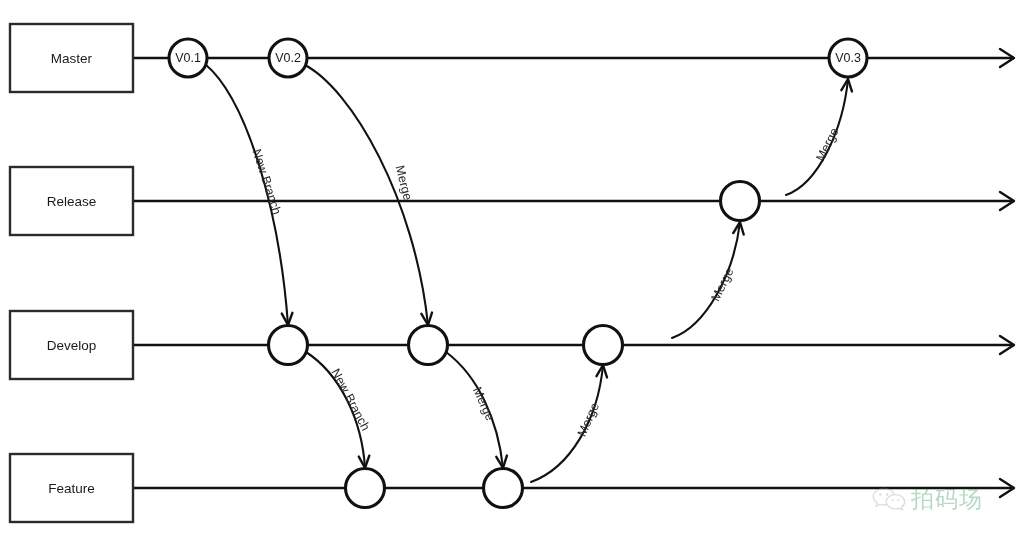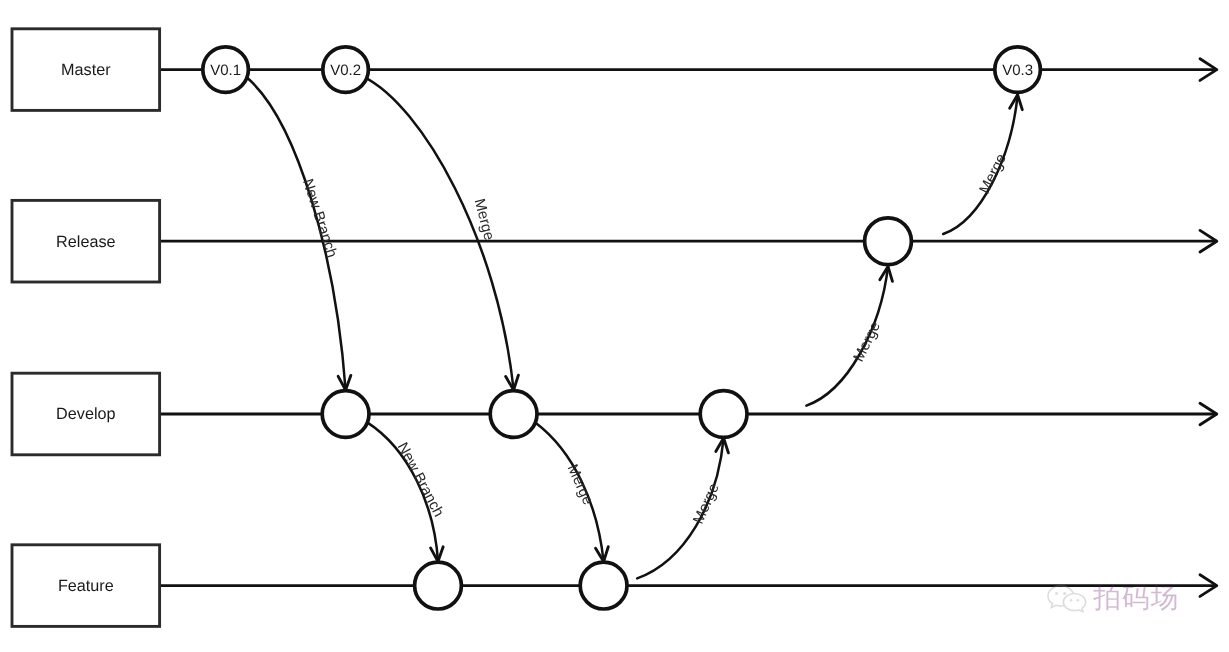--- a/index.html
+++ b/index.html
@@ -86,21 +86,21 @@
     position: absolute;
     display: flex;
     align-items: center;
     gap: 5px;
     opacity: 0.30;
     pointer-events: none;
   }
   #watermark .wm-text {
     font-family: "DejaVu Sans", sans-serif;
     font-size: 23px;
-    color: #701a75;
+    color: #15803d;
     letter-spacing: 1px;
     line-height: 1;
   }
   #watermark .wm-logo {
     width: 34px;
     height: 26px;
     position: relative;
   }
 </style>
 </head>

